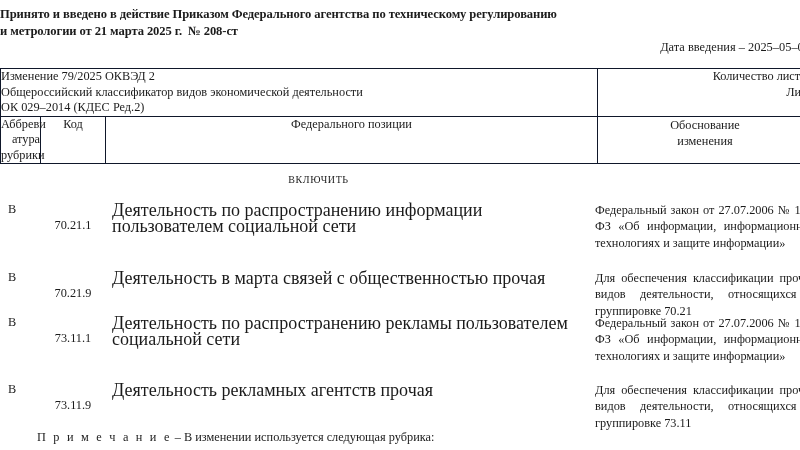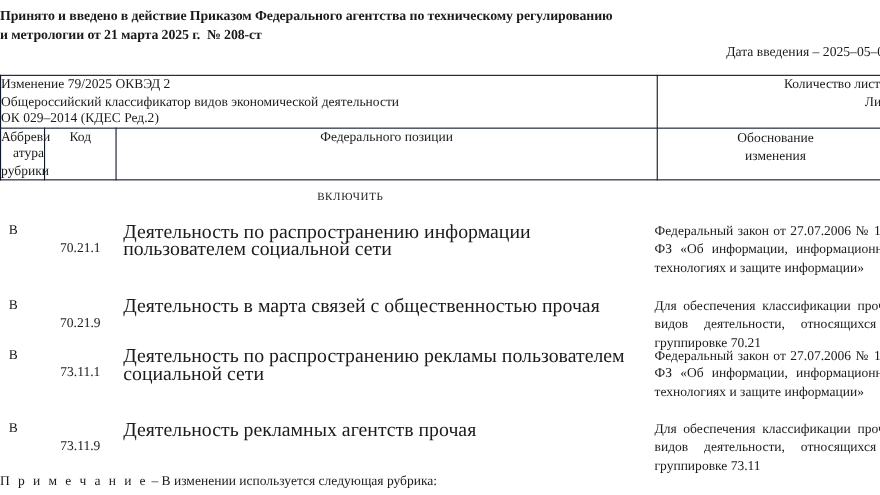--- a/index.html
+++ b/index.html
@@ -160,21 +160,21 @@
 
   
   .note {
     position: absolute;
     left: 62px;
     top: 430px;
     width: 800px;
     font-size: 12.3px;
     white-space: nowrap;
   }
-  .note .spaced { letter-spacing: 2.2px; }
+  .note .spaced { letter-spacing: 2.2px; padding-left: 37px; }
 </style>
 </head>
 <body>
 
 <div class="page">
 
   <div class="approval">
     <div>Принято и введено в действие Приказом Федерального агентства по техническому регулированию</div>
     <div class="approval-line2">и метрологии от 21 марта 2025 г.  № 208-ст</div>
   </div>

